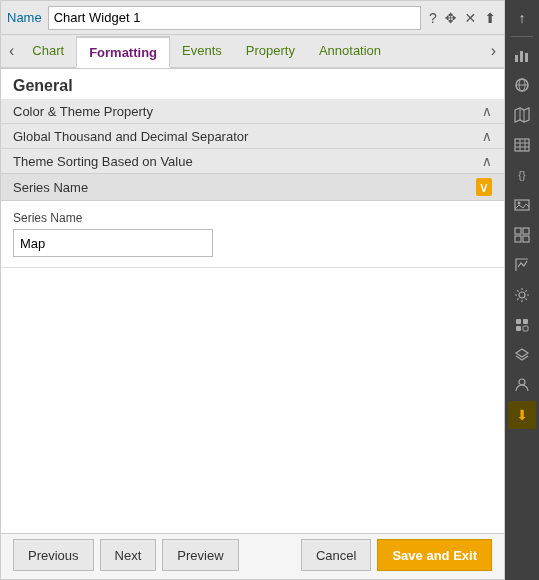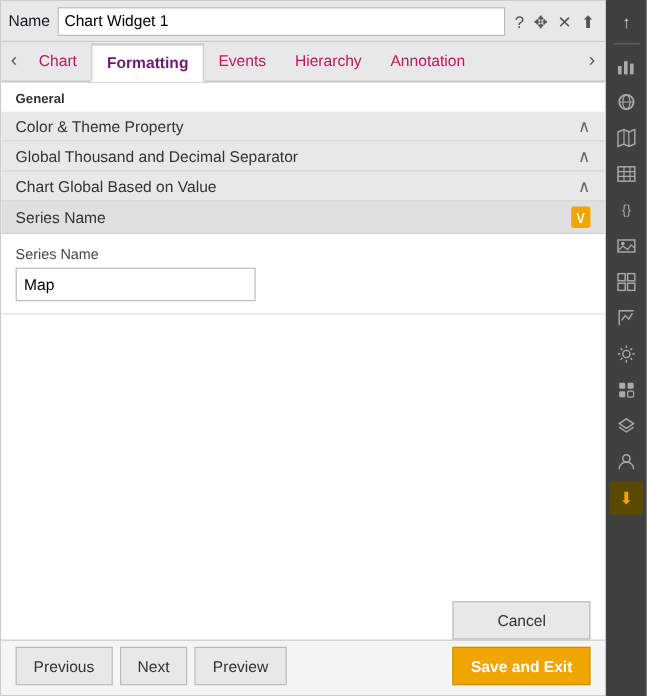--- a/index.html
+++ b/index.html
@@ -27,21 +27,21 @@
       align-items: center;
       background: #e8e8e8;
       border-bottom: 1px solid #ccc;
       padding: 4px 6px;
       gap: 6px;
       height: 34px;
     }
     .title-bar-label {
       font-size: 13px;
       font-weight: normal;
-      color: #0f172a;
+      color: #0369a1;
       white-space: nowrap;
     }
     .title-bar-input {
       flex: 1;
       border: 1px solid #bbb;
       padding: 2px 5px;
       font-size: 13px;
       height: 24px;
       background: #fff;
     }
@@ -74,21 +74,21 @@
       font-size: 16px;
       color: #555;
       height: 100%;
       display: flex;
       align-items: center;
     }
     .tab {
       padding: 6px 12px;
       cursor: pointer;
       font-size: 13px;
-      color: #be185d;
+      color: #4d7c0f;
       border-bottom: 2px solid transparent;
       height: 100%;
       display: flex;
       align-items: center;
     }
     .tab.active {
       background: #fff;
       border-bottom: 2px solid #fff;
       font-weight: bold;
       color: #701a75;
@@ -113,21 +113,21 @@
     
     .content {
       flex: 1;
       background: #fff;
       overflow-y: auto;
       padding: 0;
     }
 
     .section-label {
       padding: 8px 12px 4px 12px;
-      font-size: 11px;
+      font-size: 16px;
       font-weight: bold;
       color: #333;
     }
 
     
     .accordion-row {
       display: flex;
       align-items: center;
       justify-content: space-between;
       padding: 4px 12px;
@@ -259,21 +259,21 @@
     <div class="tab">
       <span>Chart</span>
     </div>
     <div class="tab active">
       <span>Formatting</span>
     </div>
     <div class="tab">
       <span>Events</span>
     </div>
     <div class="tab">
-      <span>Hierarchy</span>
+      <span>Property</span>
     </div>
     <div class="tab">
       <span>Annotation</span>
     </div>
     <button class="tab-more-btn">›</button>
   </div>
 
   <div class="content">
     <div class="section-label">General</div>
 
@@ -281,42 +281,42 @@
       <span class="accordion-label">Color &amp; Theme Property</span>
       <span class="chevron">∧</span>
     </div>
 
     <div class="accordion-row">
       <span class="accordion-label">Global Thousand and Decimal Separator</span>
       <span class="chevron">∧</span>
     </div>
 
     <div class="accordion-row">
-      <span class="accordion-label">Chart Global Based on Value</span>
+      <span class="accordion-label">Theme Sorting Based on Value</span>
       <span class="chevron">∧</span>
     </div>
 
     <div class="accordion-row expanded">
       <span class="accordion-label">Series Name</span>
       <span class="chevron">∨</span>
     </div>
     <div class="accordion-content">
       <div class="form-label">Series Name</div>
       <input class="form-input" type="text" value="Map" style="">
     </div>
 
   </div>
 
   <div class="footer">
     <div class="footer-left">
       <button class="btn">Previous</button>
       <button class="btn">Next</button>
       <button class="btn">Preview</button>
     </div>
-    <div class="footer-right" style="display:flex;gap:6px;flex-direction:column;">
+    <div class="footer-right" style="display:flex;gap:6px;">
       <button class="btn btn-cancel">Cancel</button>
       <button class="btn btn-primary">Save and Exit</button>
     </div>
   </div>
 
 </div>
 
 <div class="right-sidebar">
   <div class="sidebar-icon">↑</div>
   <div class="sidebar-divider"></div>

